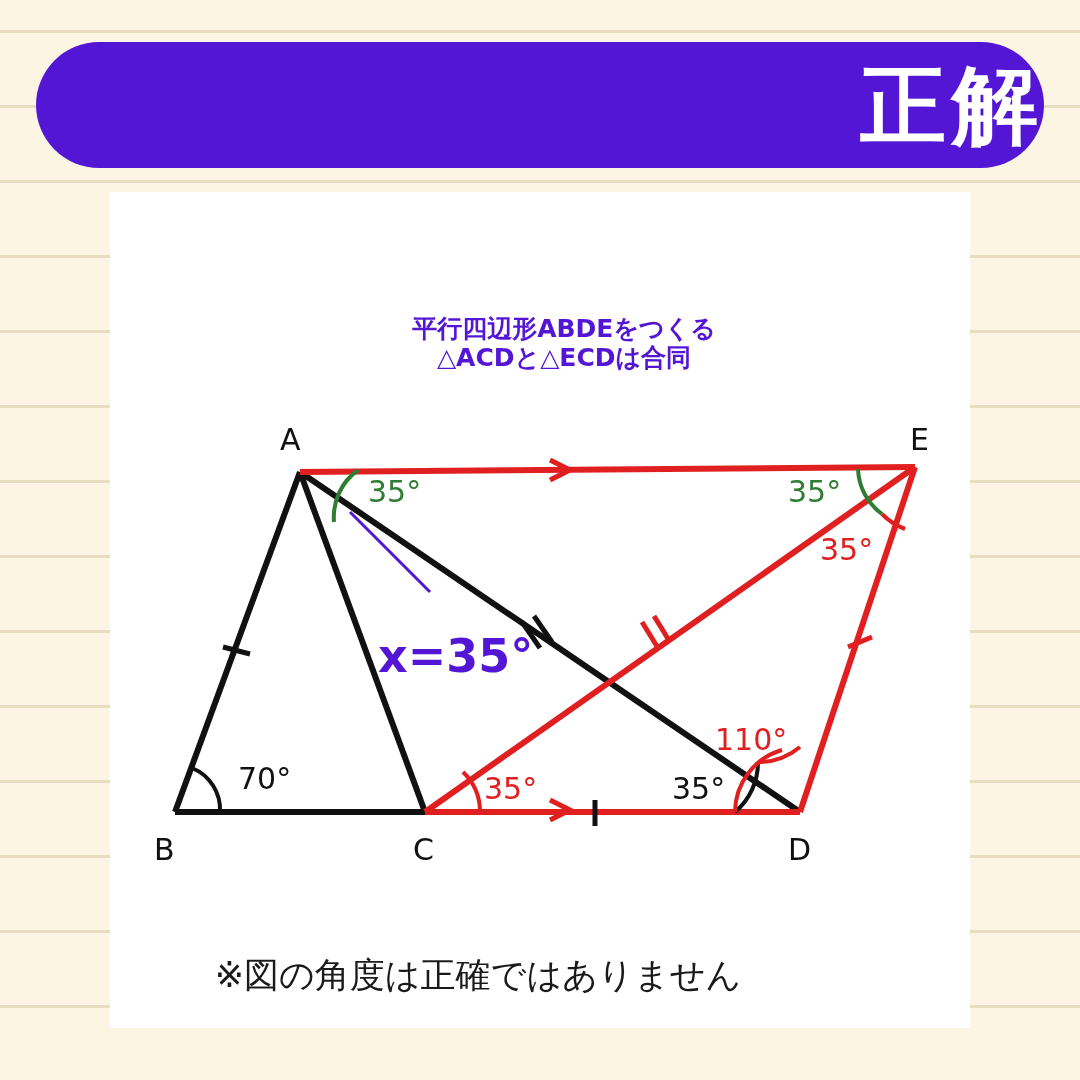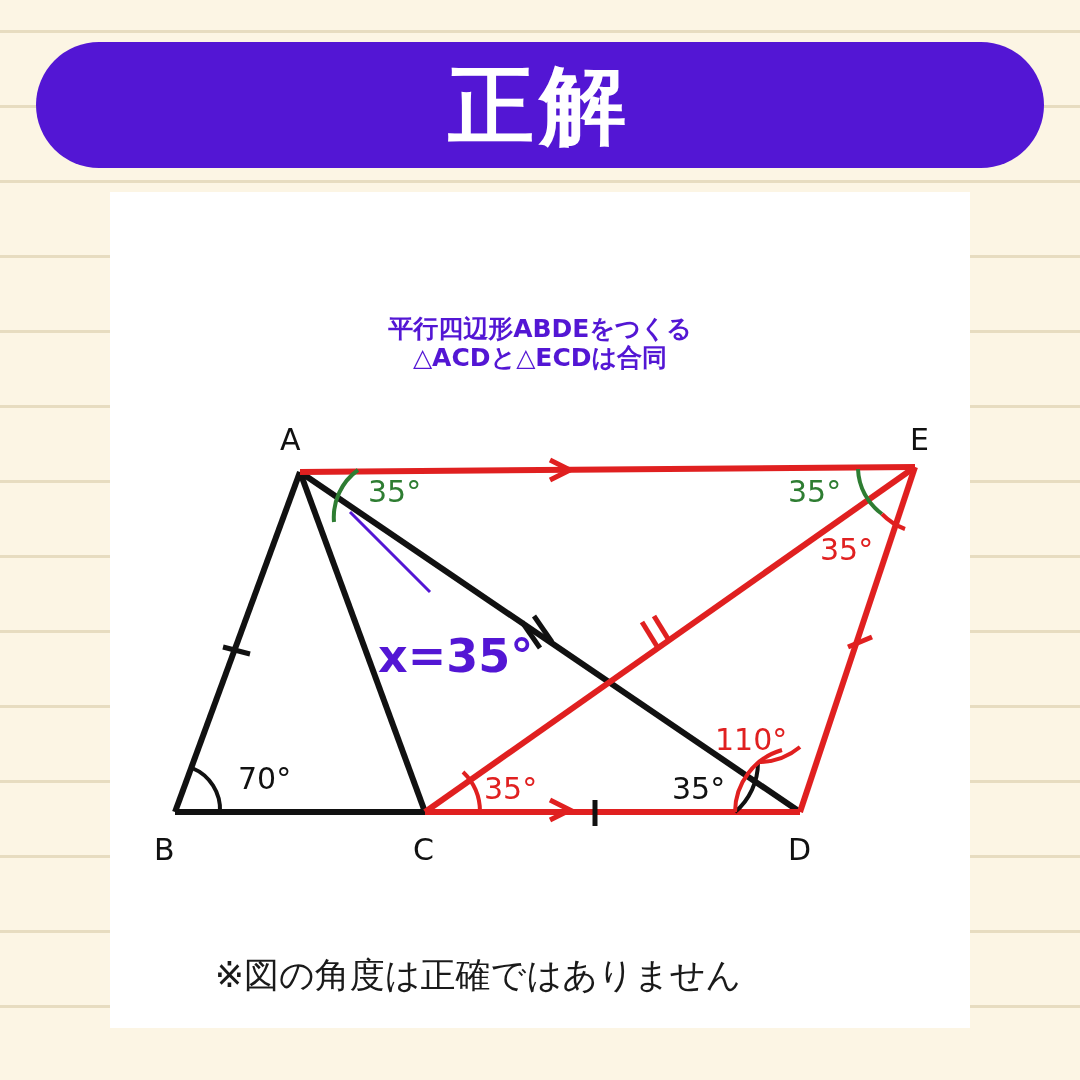--- a/index.html
+++ b/index.html
@@ -36,21 +36,21 @@
     position: absolute;
     left: 36px;
     top: 42px;
     width: 1008px;
     height: 126px;
     background: #5316d4;
     border-radius: 63px;
     z-index: 2;
     display: flex;
     align-items: center;
-    justify-content: center;
+    justify-content: flex-end;
   }
   .title-text {
     color: #ffffff;
     font-size: 86px;
     font-weight: bold;
     letter-spacing: 6px;
     line-height: 1;
     font-family: "DejaVu Sans", sans-serif;
   }
   .card {
@@ -63,20 +63,21 @@
     z-index: 1;
   }
   .note-line {
     position: absolute;
     width: 860px;
     text-align: center;
     color: #5316d4;
     font-weight: bold;
     font-size: 25px;
     font-family: "DejaVu Sans", sans-serif;
+    margin-left: 24px;
   }
   .note1 { top: 120px; }
   .note2 { top: 149px; }
   .footnote {
     position: absolute;
     width: 736px;
     top: 760px;
     text-align: center;
     color: #1a1a1a;
     font-size: 35px;

